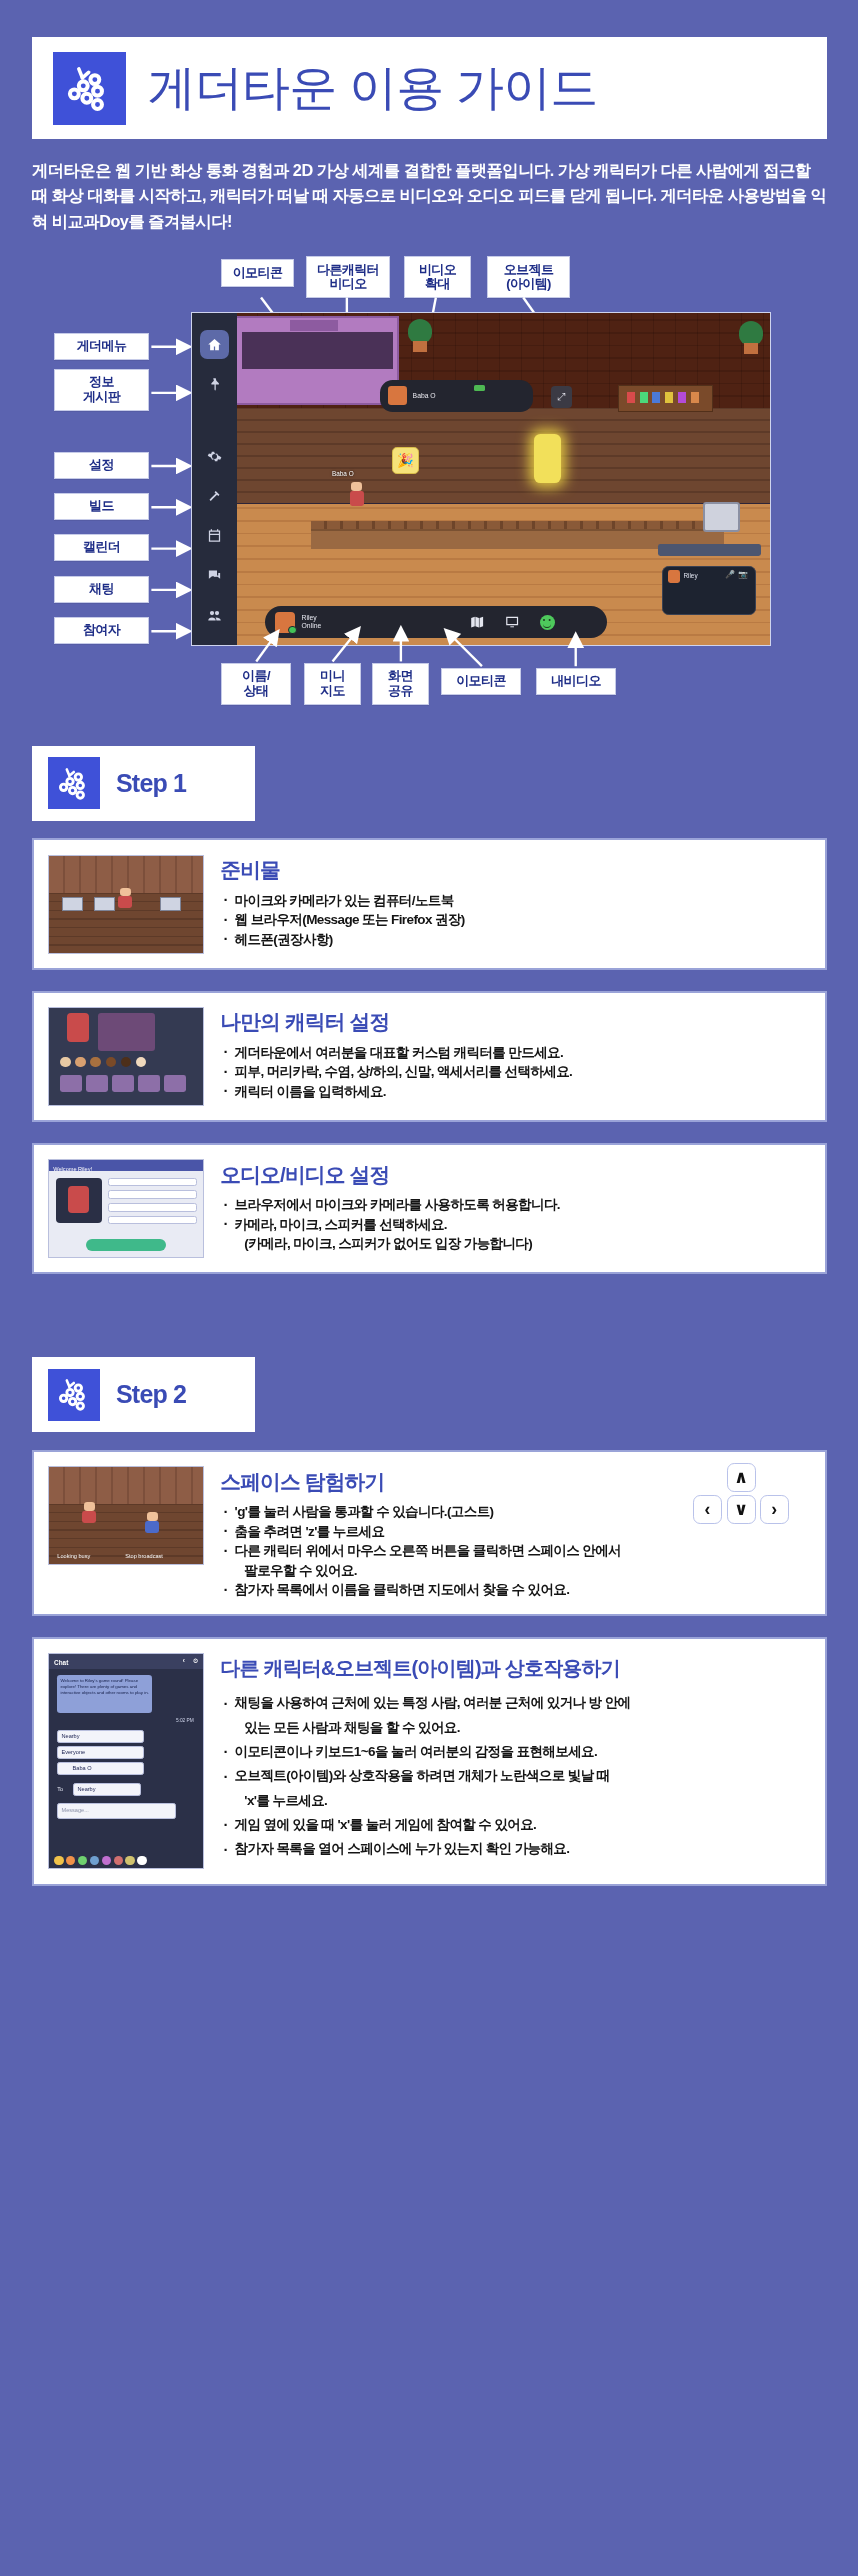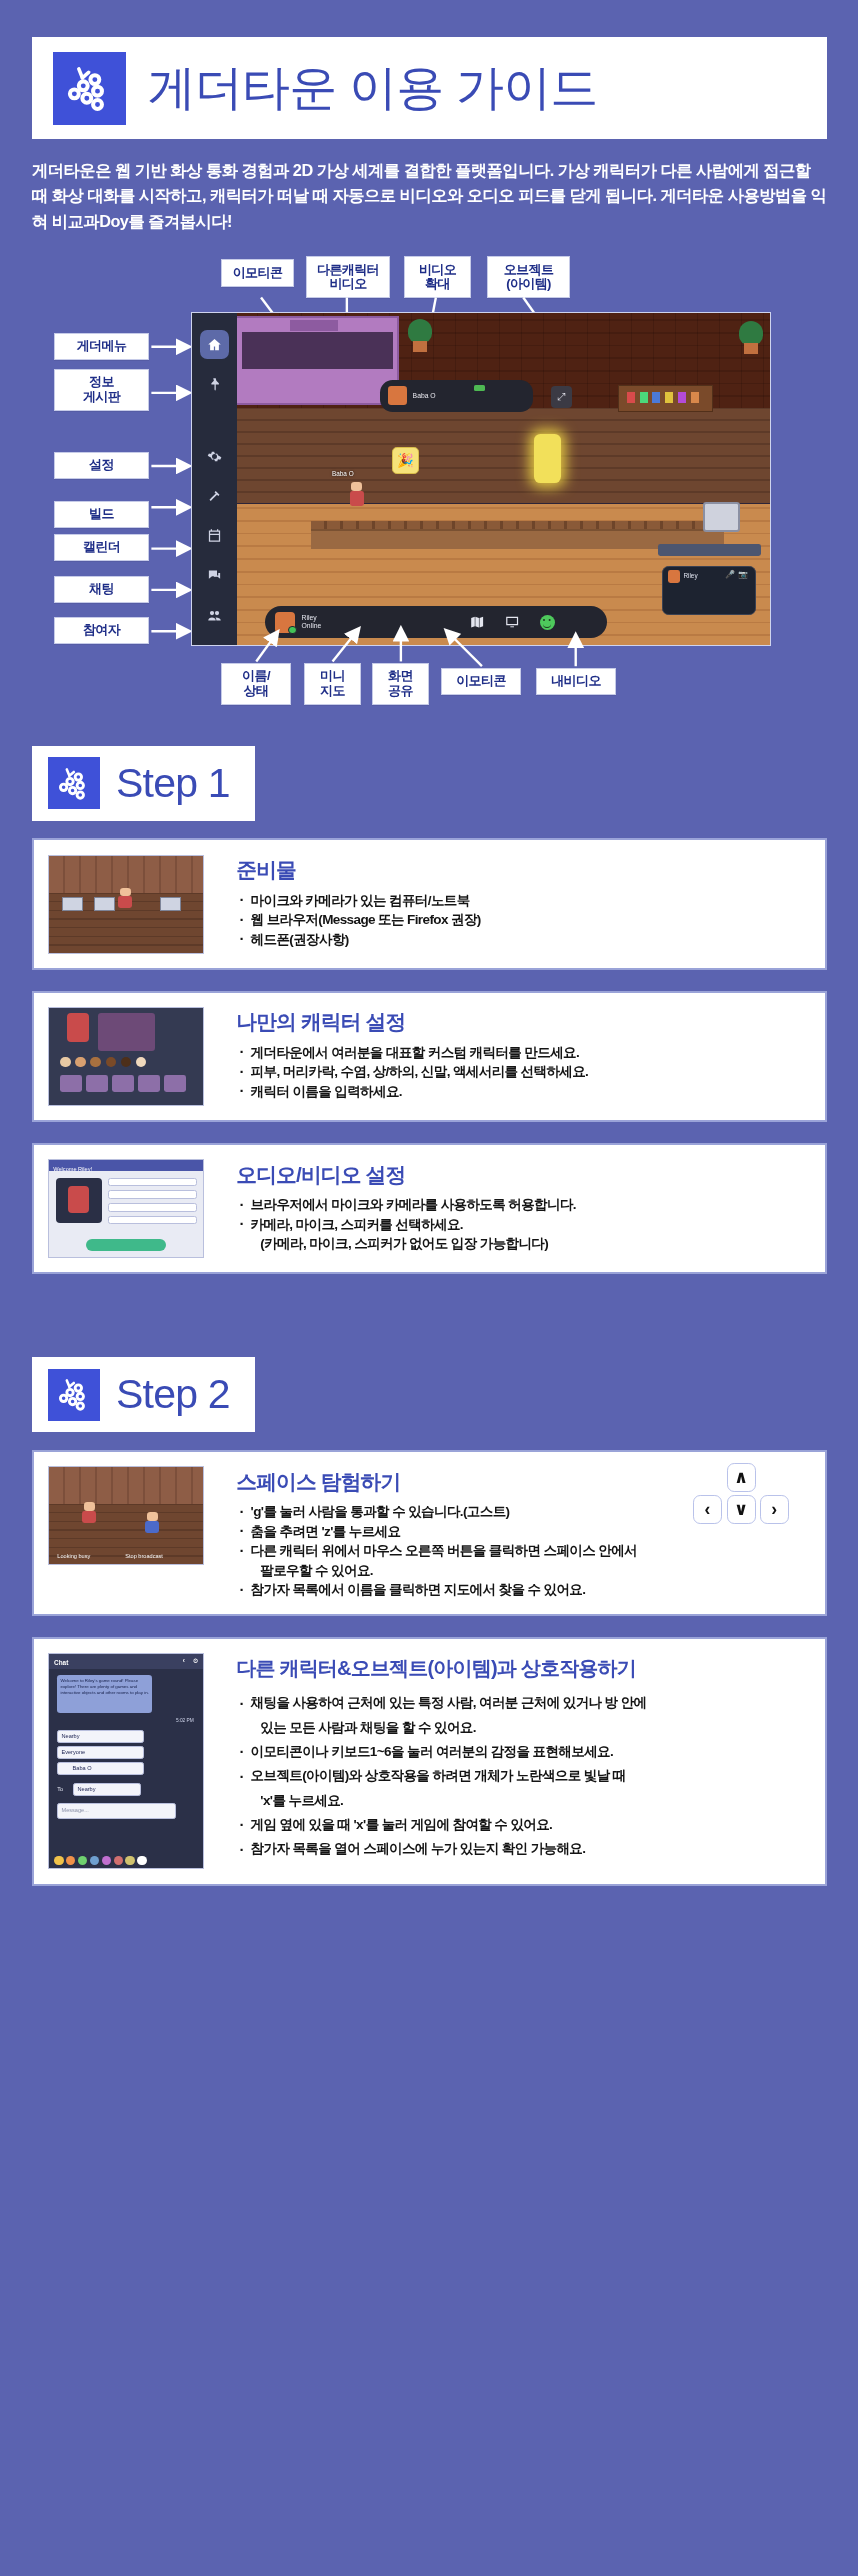--- a/index.html
+++ b/index.html
@@ -206,30 +206,30 @@
   .step-header {
     margin:0 32px;
     background:#ffffff;
     display:flex; align-items:center; gap:16px;
     padding:9.5px 16px;
     width:223px;
     height:75px;
   }
   .step-header .logo-tile { width:52px; height:52px; }
   .step-header .logo-tile svg { width:41px; height:41px; }
-  .step-title { font-size:41px; font-weight:normal; color:#3a4bb5; letter-spacing:-0.8px; }
+  .step-title { font-size:25px; font-weight:bold; color:#3a4bb5; letter-spacing:-0.8px; }
 
   
   .card {
     margin:0 32px 20.7px 32px;
     background:#ffffff;
     border:2.4px solid #9aa3d8;
     display:flex;
     padding:14.3px;
-    gap:32px;
+    gap:16px;
     position:relative;
   }
   .card-thumb {
     flex:0 0 auto;
     width:156px; height:99px;
     border:0.8px solid #b9bfdd;
     background:#2f2740;
     position:relative; overflow:hidden;
   }
   .card-body { flex:1 1 auto; padding-top:1.6px; position:relative; }
@@ -348,21 +348,21 @@
       <line x1="396" y1="56" x2="396" y2="96"></line>
       <line x1="508" y1="56" x2="500" y2="98"></line>
       <line x1="618" y1="56" x2="652" y2="104"></line>
     </g>
   </svg>
 
   <div class="lbl" style="left:22px;top:80px;width:95px;">게더메뉴</div>
   <div class="lbl" style="left:22px;top:116px;width:95px;">정보
 게시판</div>
   <div class="lbl" style="left:22px;top:199px;width:95px;">설정</div>
-  <div class="lbl" style="left:22px;top:248px;width:95px;">빌드</div>
+  <div class="lbl" style="left:22px;top:240px;width:95px;">빌드</div>
   <div class="lbl" style="left:22px;top:281px;width:95px;">캘린더</div>
   <div class="lbl" style="left:22px;top:323px;width:95px;">채팅</div>
   <div class="lbl" style="left:22px;top:364px;width:95px;">참여자</div>
 
   <svg class="arrow" style="left:0;top:0;width:795px;height:445px;" viewBox="0 0 1000 560" width="795" height="445">
     <g stroke="#ffffff" stroke-width="3" marker-end="url(#ah)" fill="none">
       <line x1="150" y1="118" x2="196" y2="118"></line>
       <line x1="150" y1="176" x2="196" y2="176"></line>
       <line x1="150" y1="268" x2="196" y2="268"></line>
       <line x1="150" y1="320" x2="196" y2="320"></line>

